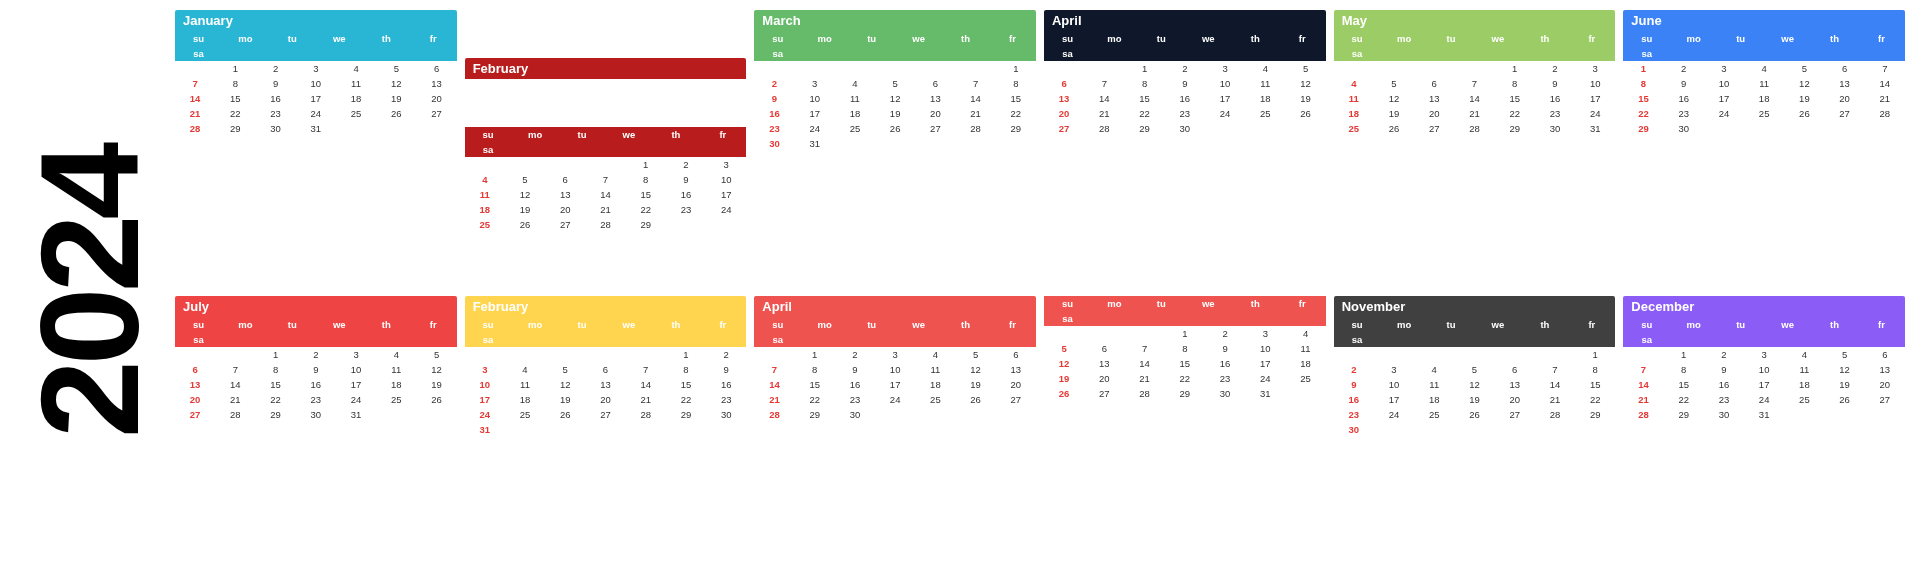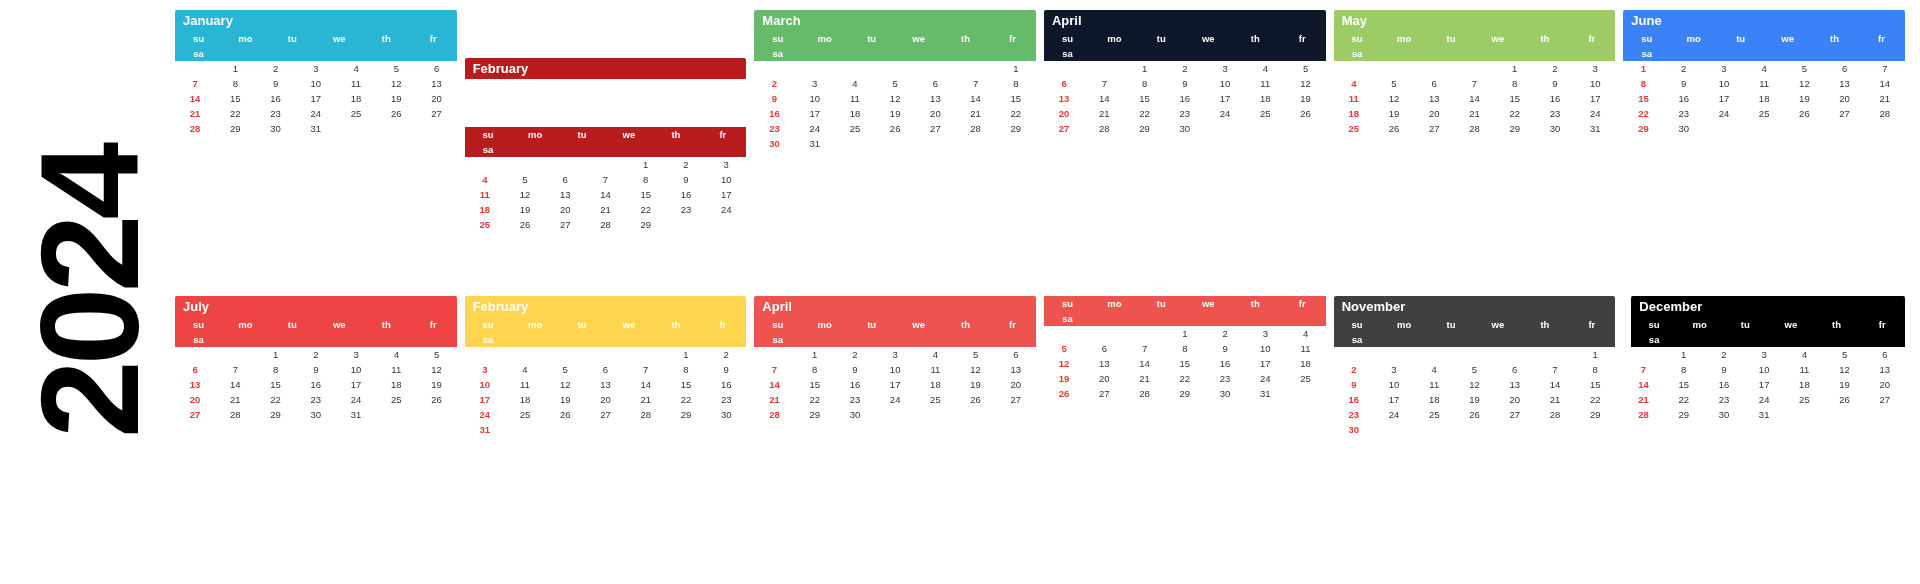--- a/index.html
+++ b/index.html
@@ -78,21 +78,21 @@
     .feb .month-header, .feb .dow-row { background: #b91c1c; margin-top: 48px; }
     .mar .month-header, .mar .dow-row { background: #66bb6a; }
     .apr .month-header, .apr .dow-row { background: #0f172a; }
     .may .month-header, .may .dow-row { background: #9ccc65; }
     .jun .month-header, .jun .dow-row { background: #3b82f6; }
     .jul .month-header, .jul .dow-row { background: #ef4444; }
     .aug .month-header, .aug .dow-row { background: #ffd54f; }
     .sep .month-header, .sep .dow-row { background: #ef5350; }
     .oct .month-header, .oct .dow-row { background: #ef5350; }
     .nov .month-header, .nov .dow-row { background: #404040; }
-    .dec .month-header, .dec .dow-row { background: #000000; margin-left: 8px; }
+    .dec .month-header, .dec .dow-row { background: #8b5cf6; }
   </style>
 </head>
 <body>
 
 <div class="year-label">2024</div>
 
 <div class="calendar-grid" id="calendar-grid">
 <div class="month-block jan">
       <div class="month-header">January</div>
       <div class="dow-row">

